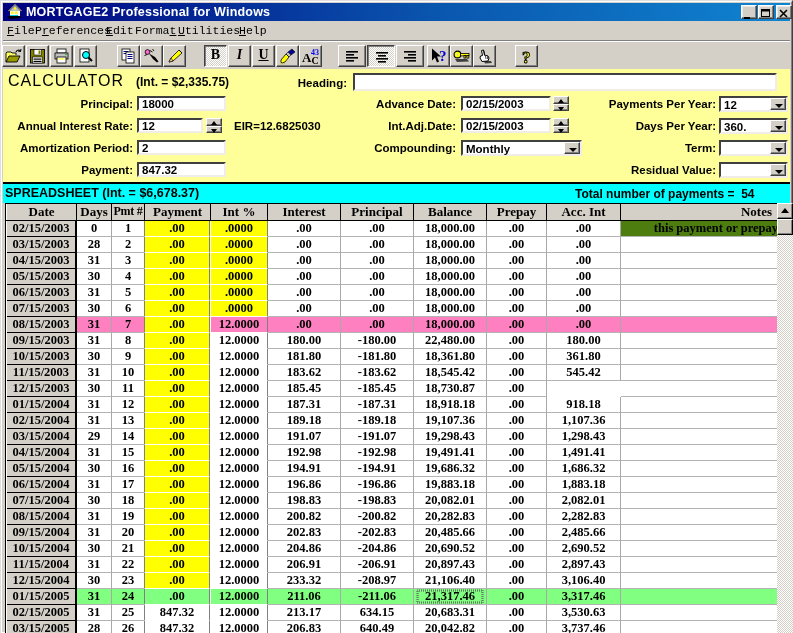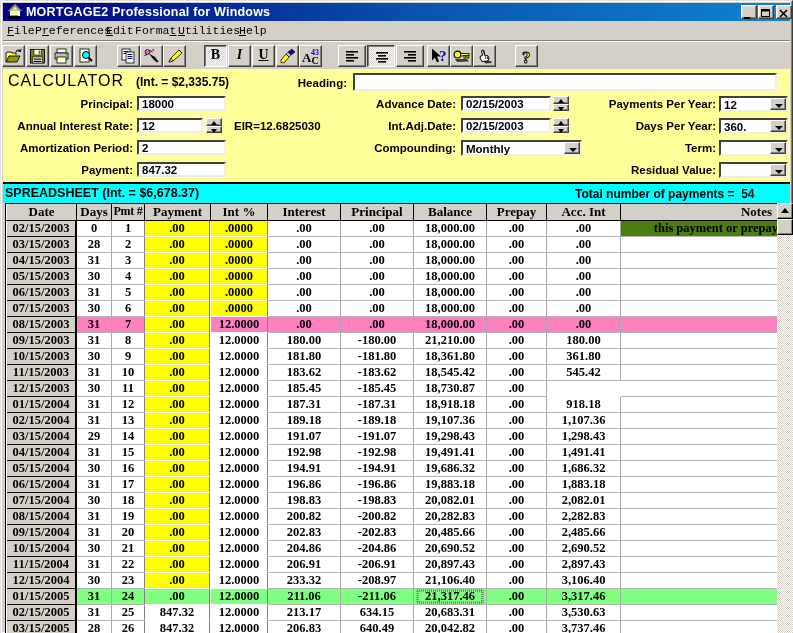--- a/index.html
+++ b/index.html
@@ -420,21 +420,21 @@
       <div class="c" style="left:615px;width:157px;background:#ff80c0;text-align:right;border-right:none;"></div>
     </div>
 <div class="row" style="top:129px">
       <div class="c date" style="left:1px;width:70px;text-align:center;">09/15/2003</div>
       <div class="c" style="left:71px;width:35px;background:#fff;">31</div>
       <div class="c" style="left:106px;width:33px;background:#fff;">8</div>
       <div class="c pay" style="left:139px;width:66px;background:#ffff00;">.00</div>
       <div class="c ipct" style="left:205px;width:57px;background:#fff;">12.0000</div>
       <div class="c" style="left:262px;width:73px;background:#fff;">180.00</div>
       <div class="c" style="left:335px;width:73px;background:#fff;">-180.00</div>
-      <div class="c" style="left:408px;width:73px;background:#fff;">21,210.00</div>
+      <div class="c" style="left:408px;width:73px;background:#fff;">22,480.00</div>
       <div class="c" style="left:481px;width:60px;background:#fff;">.00</div>
       <div class="c" style="left:541px;width:74px;background:#fff;">180.00</div>
       <div class="c" style="left:615px;width:157px;background:#fff;text-align:right;border-right:none;"></div>
     </div>
 <div class="row" style="top:145px">
       <div class="c date" style="left:1px;width:70px;">10/15/2003</div>
       <div class="c" style="left:71px;width:35px;background:#fff;">30</div>
       <div class="c" style="left:106px;width:33px;background:#fff;">9</div>
       <div class="c pay" style="left:139px;width:66px;background:#ffff00;">.00</div>
       <div class="c ipct" style="left:205px;width:57px;background:#fff;">12.0000</div>

